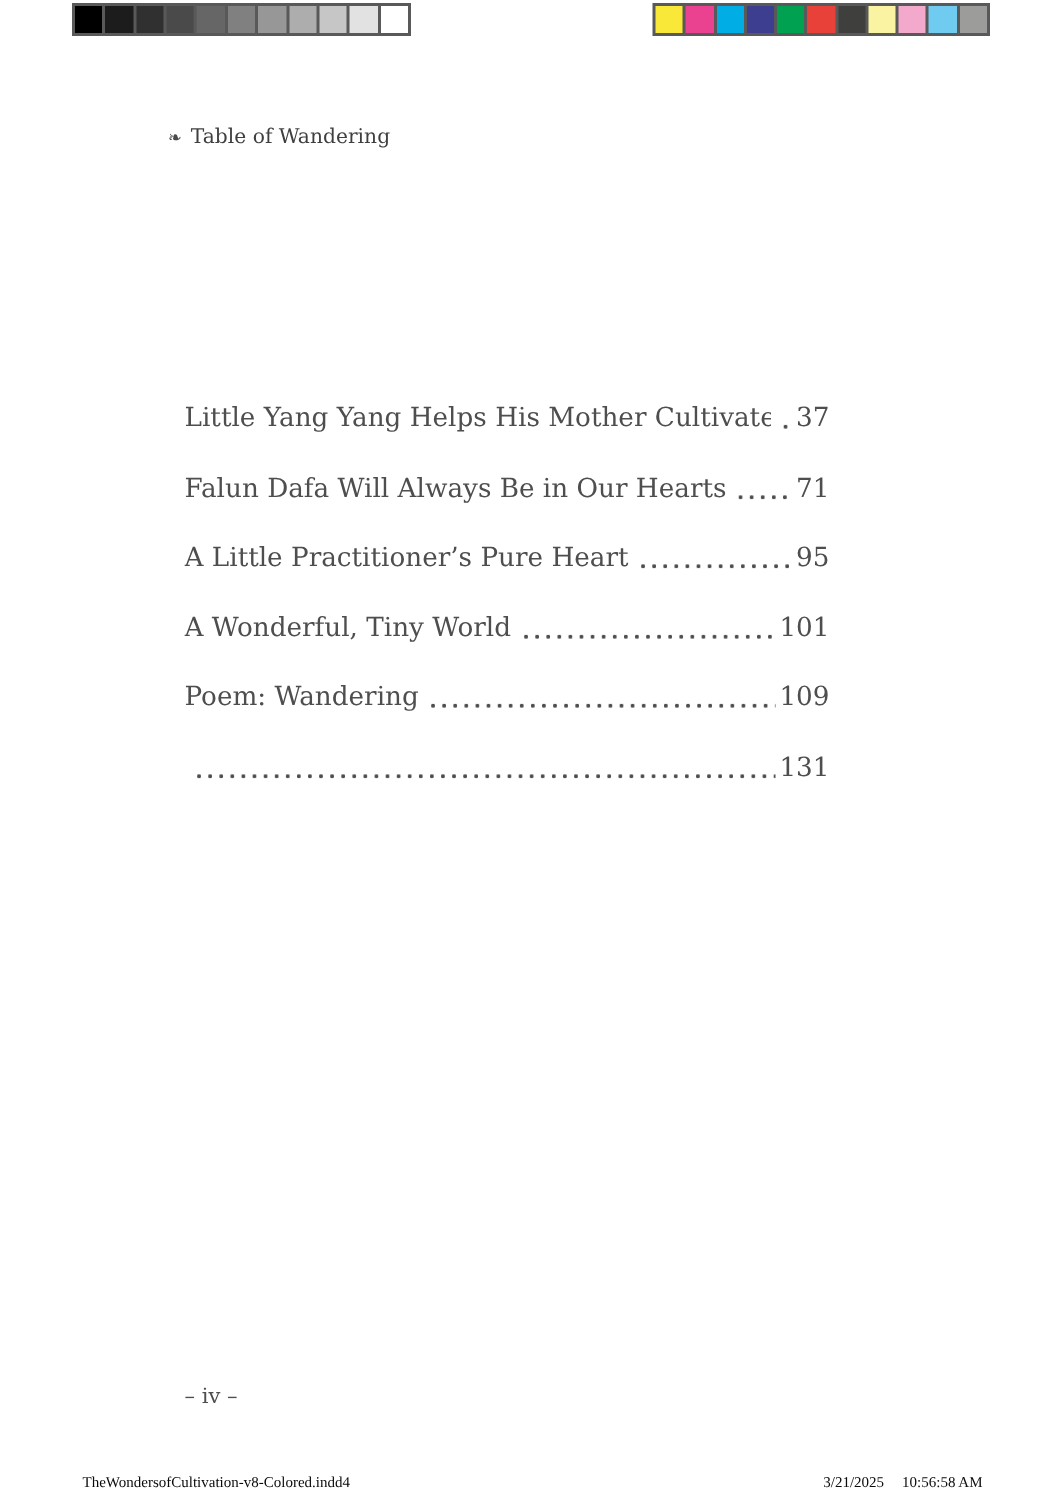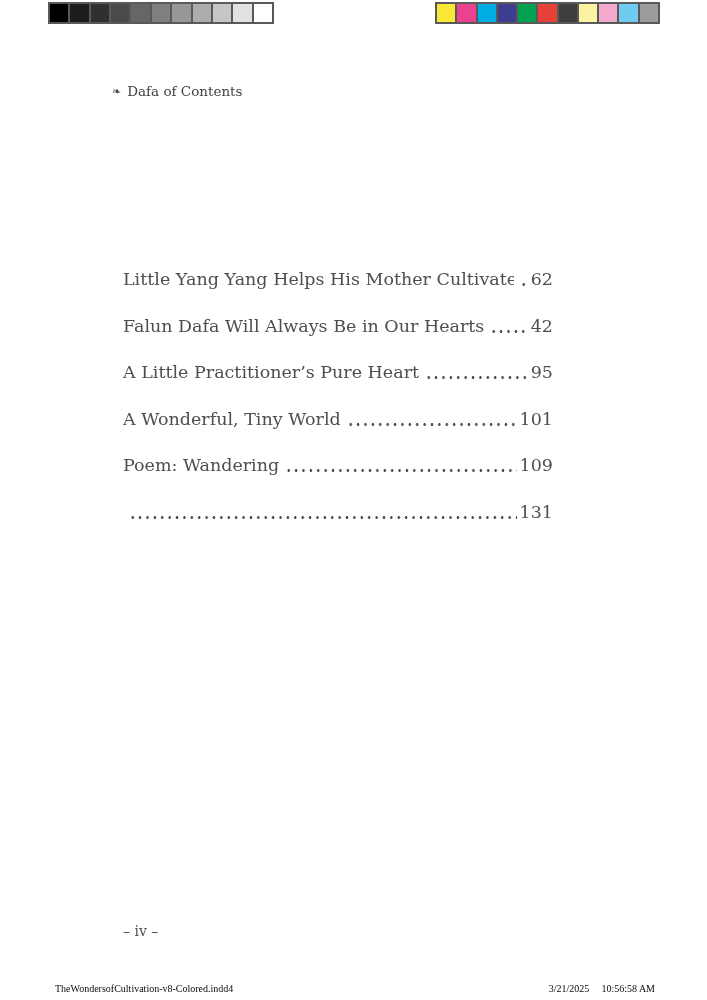--- a/index.html
+++ b/index.html
@@ -79,35 +79,35 @@
       <div class="cell" style="background: rgb(232, 65, 58);"></div>
       <div class="cell" style="background: rgb(63, 63, 62);"></div>
       <div class="cell" style="background: rgb(250, 243, 162);"></div>
       <div class="cell" style="background: rgb(242, 169, 203);"></div>
       <div class="cell" style="background: rgb(112, 203, 240);"></div>
       <div class="cell" style="background: rgb(156, 156, 155);"></div>
     </div>
 
   <div class="running-header">
     <span class="orn">❧</span>
-    <span>Dafa of Contents</span>
+    <span>Table of Wandering</span>
   </div>
 
   <div class="toc">
 
       <div class="toc-row">
         <span class="toc-title">Little Yang Yang Helps His Mother Cultivate</span>
         <span class="leader"></span>
-        <span class="toc-page">62</span>
+        <span class="toc-page">37</span>
       </div>
 
       <div class="toc-row">
         <span class="toc-title">Falun Dafa Will Always Be in Our Hearts</span>
         <span class="leader"></span>
-        <span class="toc-page">42</span>
+        <span class="toc-page">71</span>
       </div>
 
       <div class="toc-row">
         <span class="toc-title">A Little Practitioner’s Pure Heart</span>
         <span class="leader"></span>
         <span class="toc-page">95</span>
       </div>
 
       <div class="toc-row">
         <span class="toc-title">A Wonderful, Tiny World</span>

